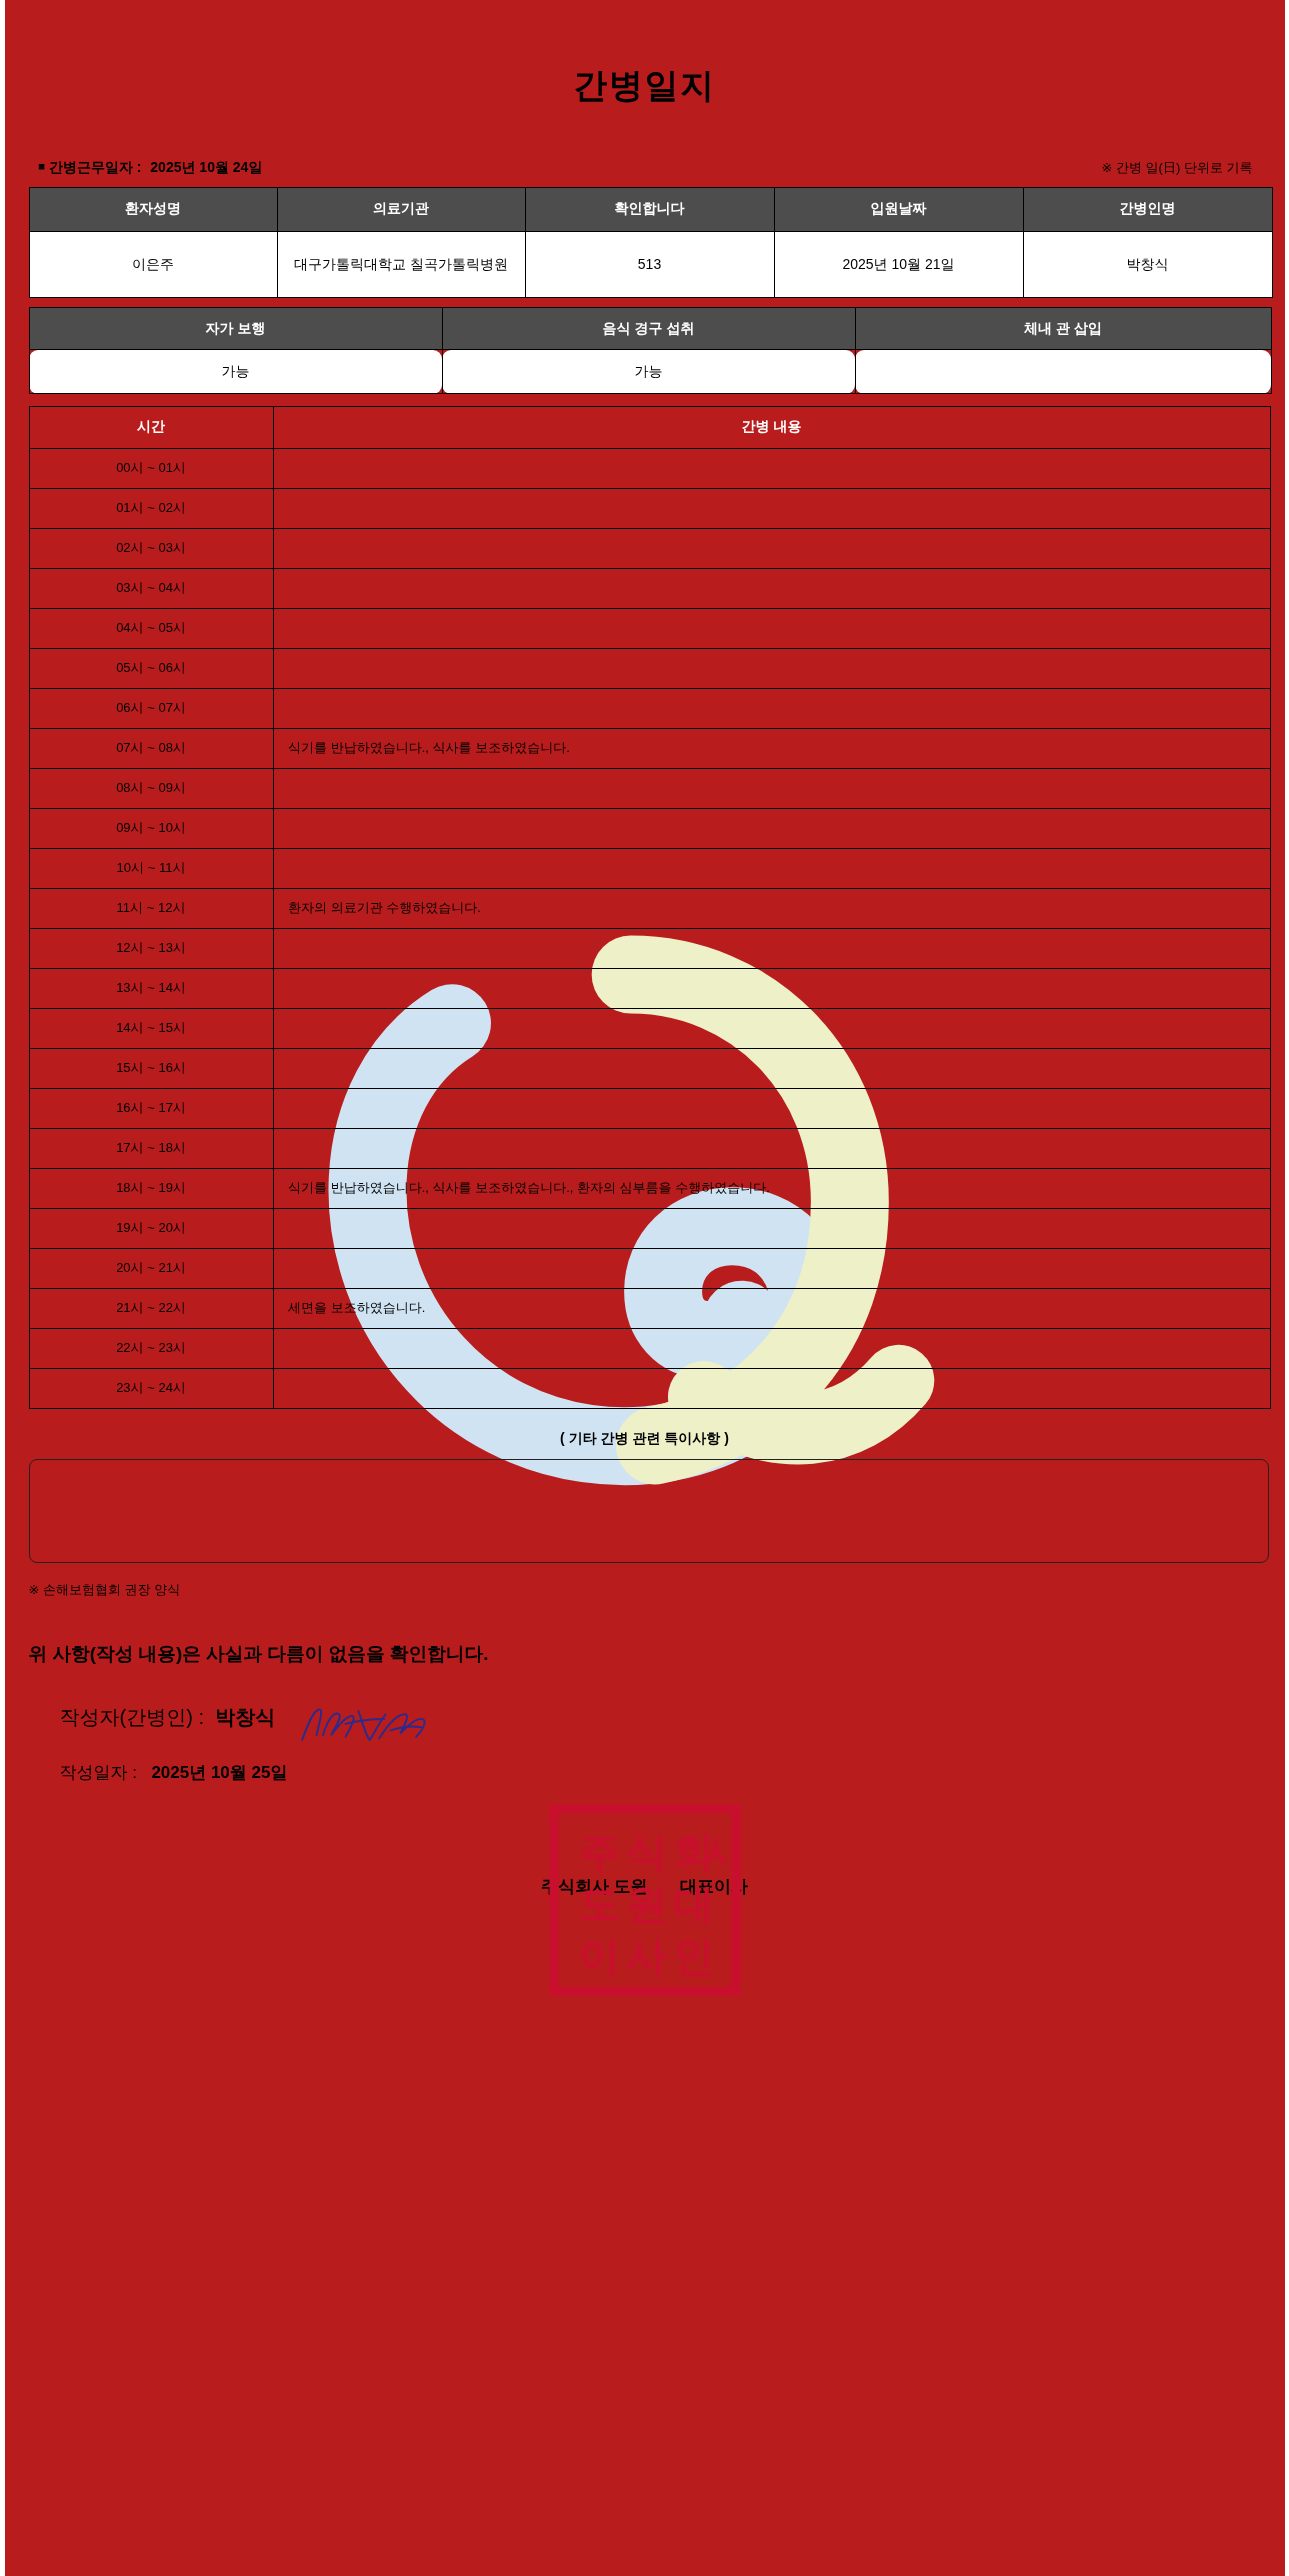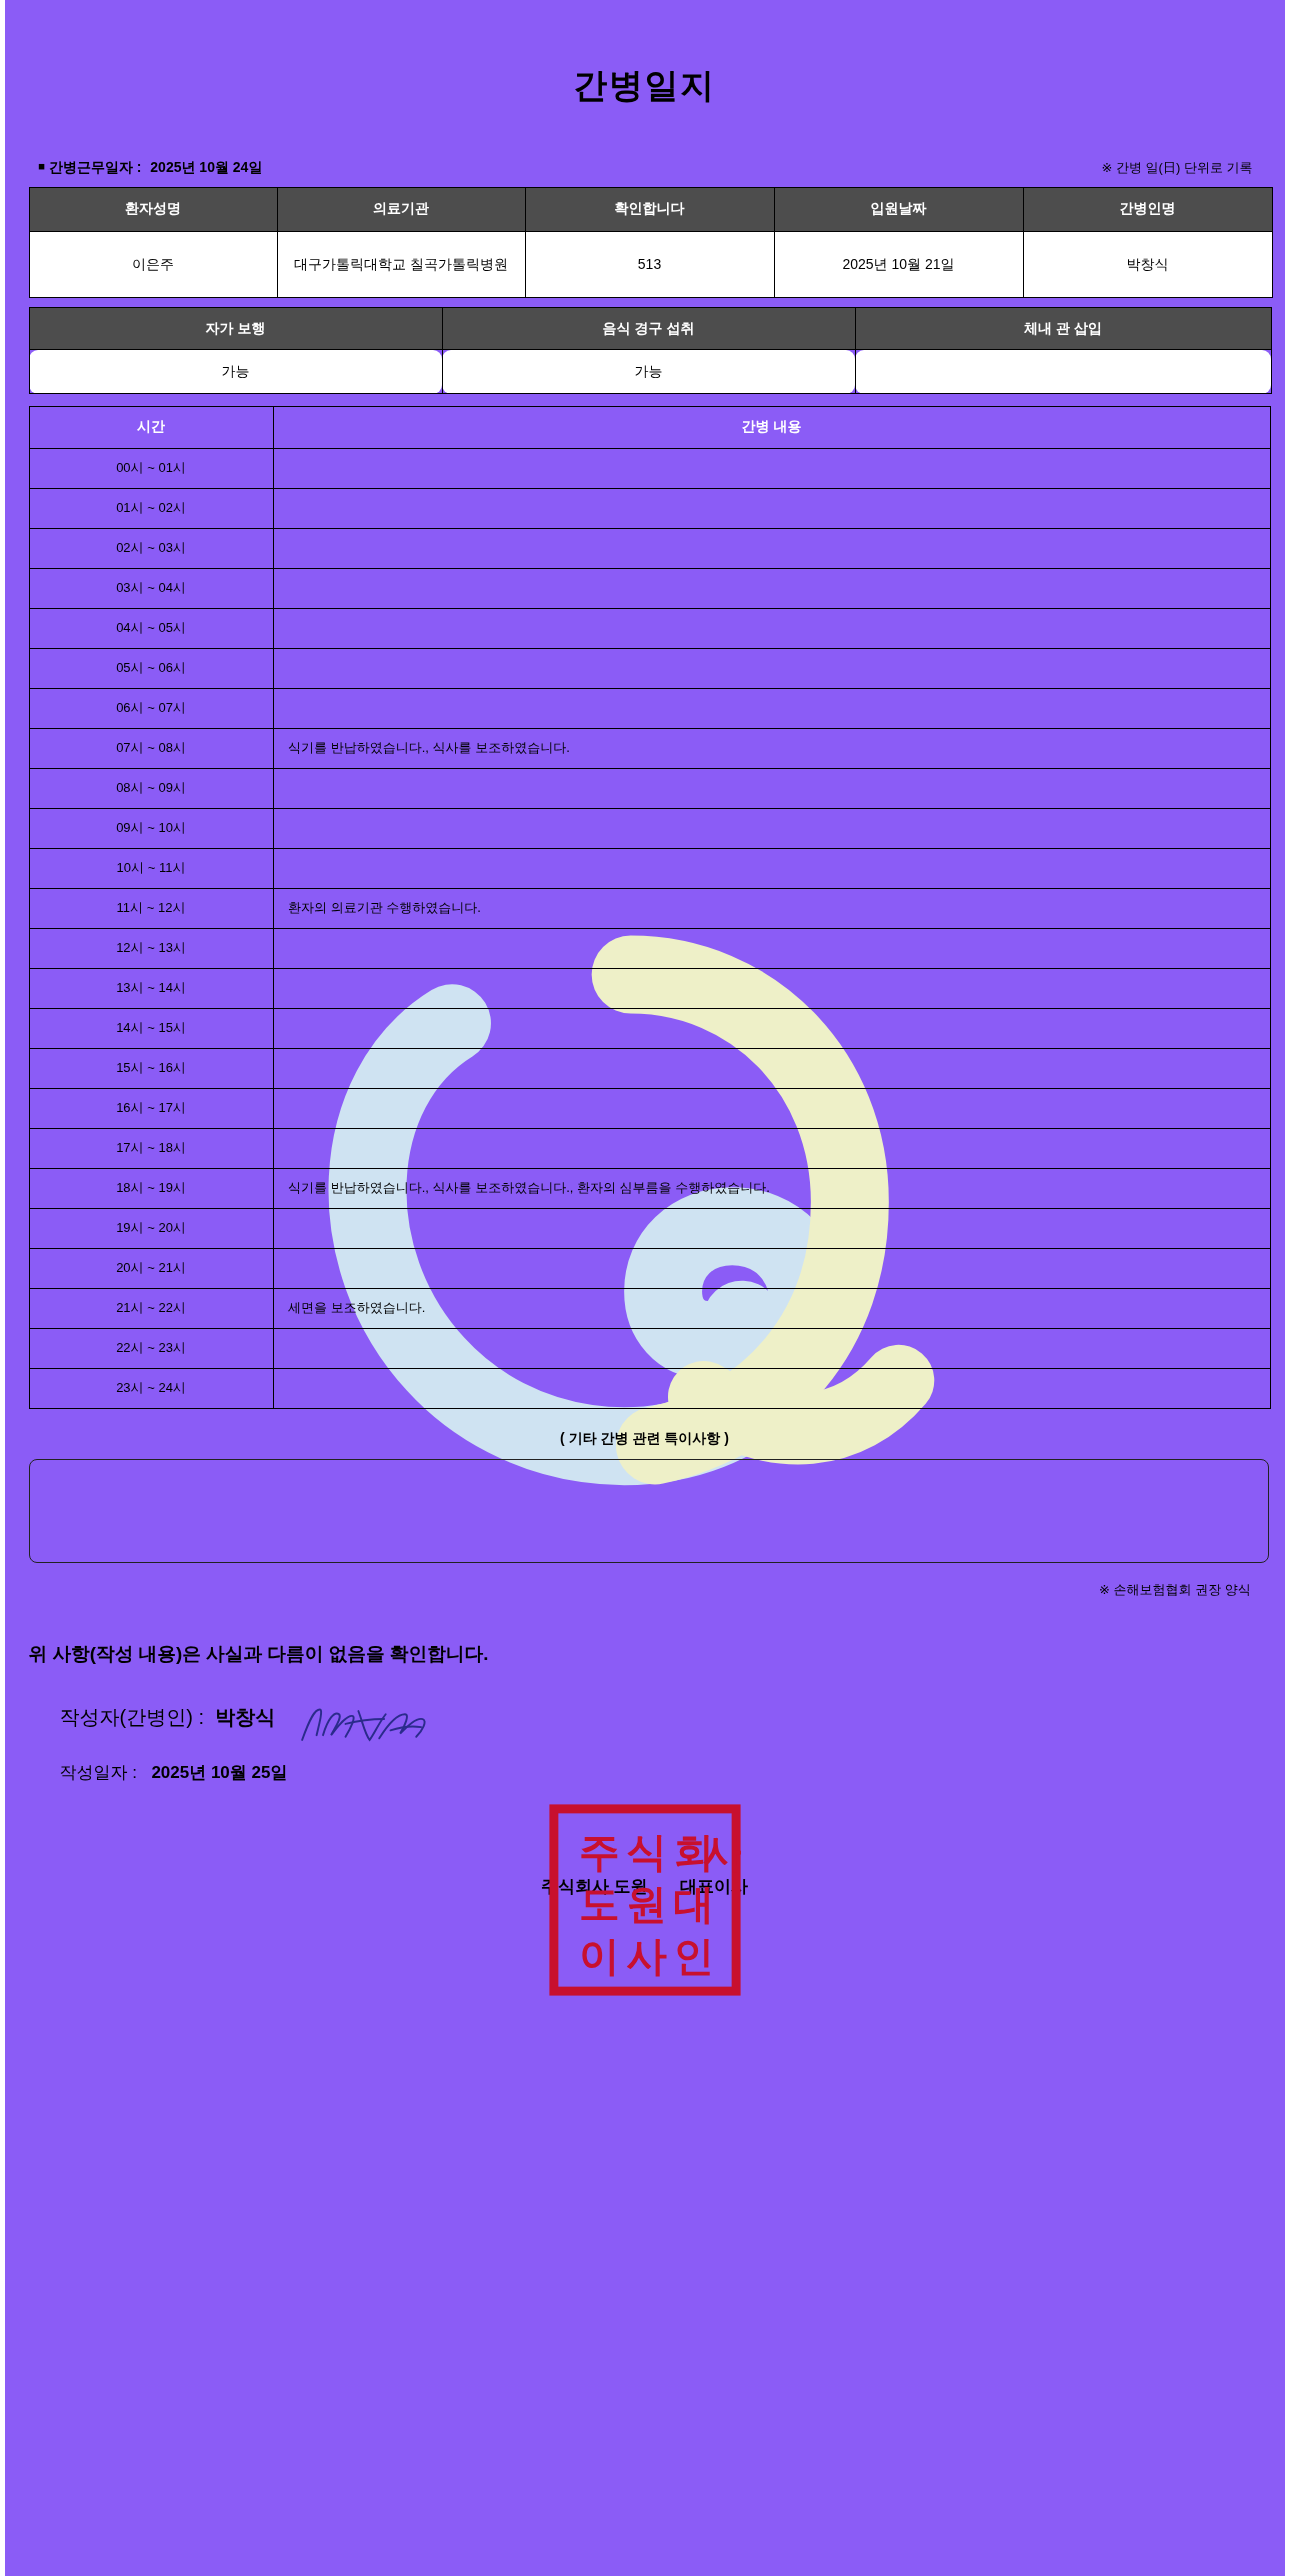--- a/index.html
+++ b/index.html
@@ -9,21 +9,21 @@
   }
   body {
     font-family: "Liberation Sans", "DejaVu Sans", sans-serif;
     color: #000000;
   }
   .page {
     position: relative;
     width: 1280px;
     height: 2576px;
     margin: 0 auto;
-    background: #8b5cf6;
+    background: #b91c1c;
     overflow: hidden;
   }
   .watermark {
     position: absolute;
     left: 244px;
     top: 877px;
     width: 747px;
     height: 731px;
     pointer-events: none;
     z-index: 0;
@@ -120,21 +120,20 @@
   }
   .etc-box {
     width: 1238px;
     height: 102px;
     margin: 11.4px auto 0;
     border: 0.8px solid #222;
     border-radius: 8px;
     background: transparent;
   }
   .assoc-note {
-    text-align: right;
     font-size: 13px;
     margin-top: 18px;
     padding-right: 9.7px;
   }
   .confirm {
     text-align: left;
     font-size: 18.7px;
     font-weight: bold;
     margin-top: 42px;
   }

